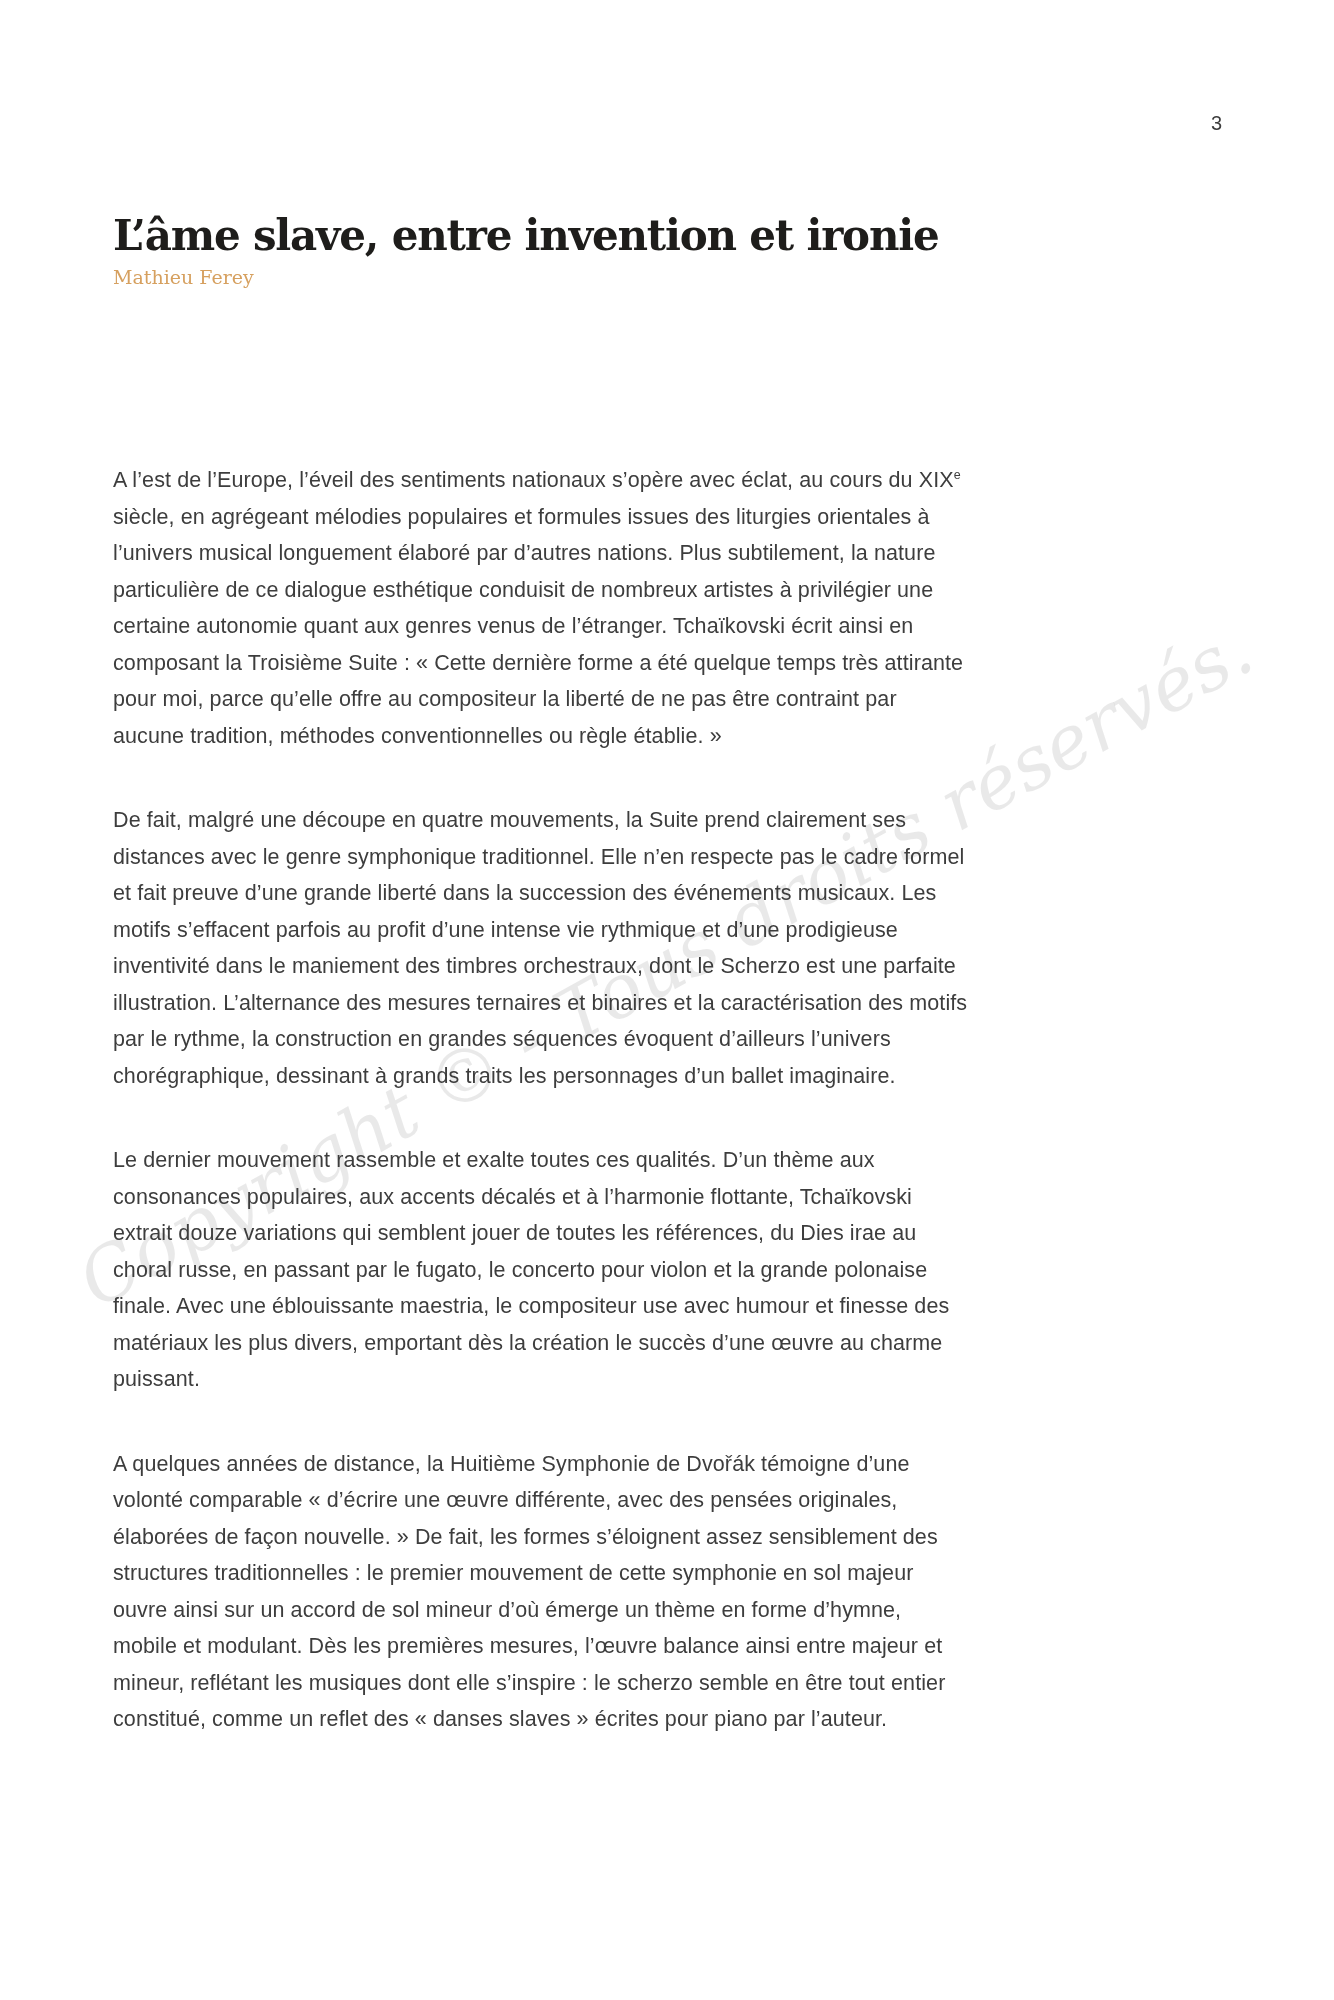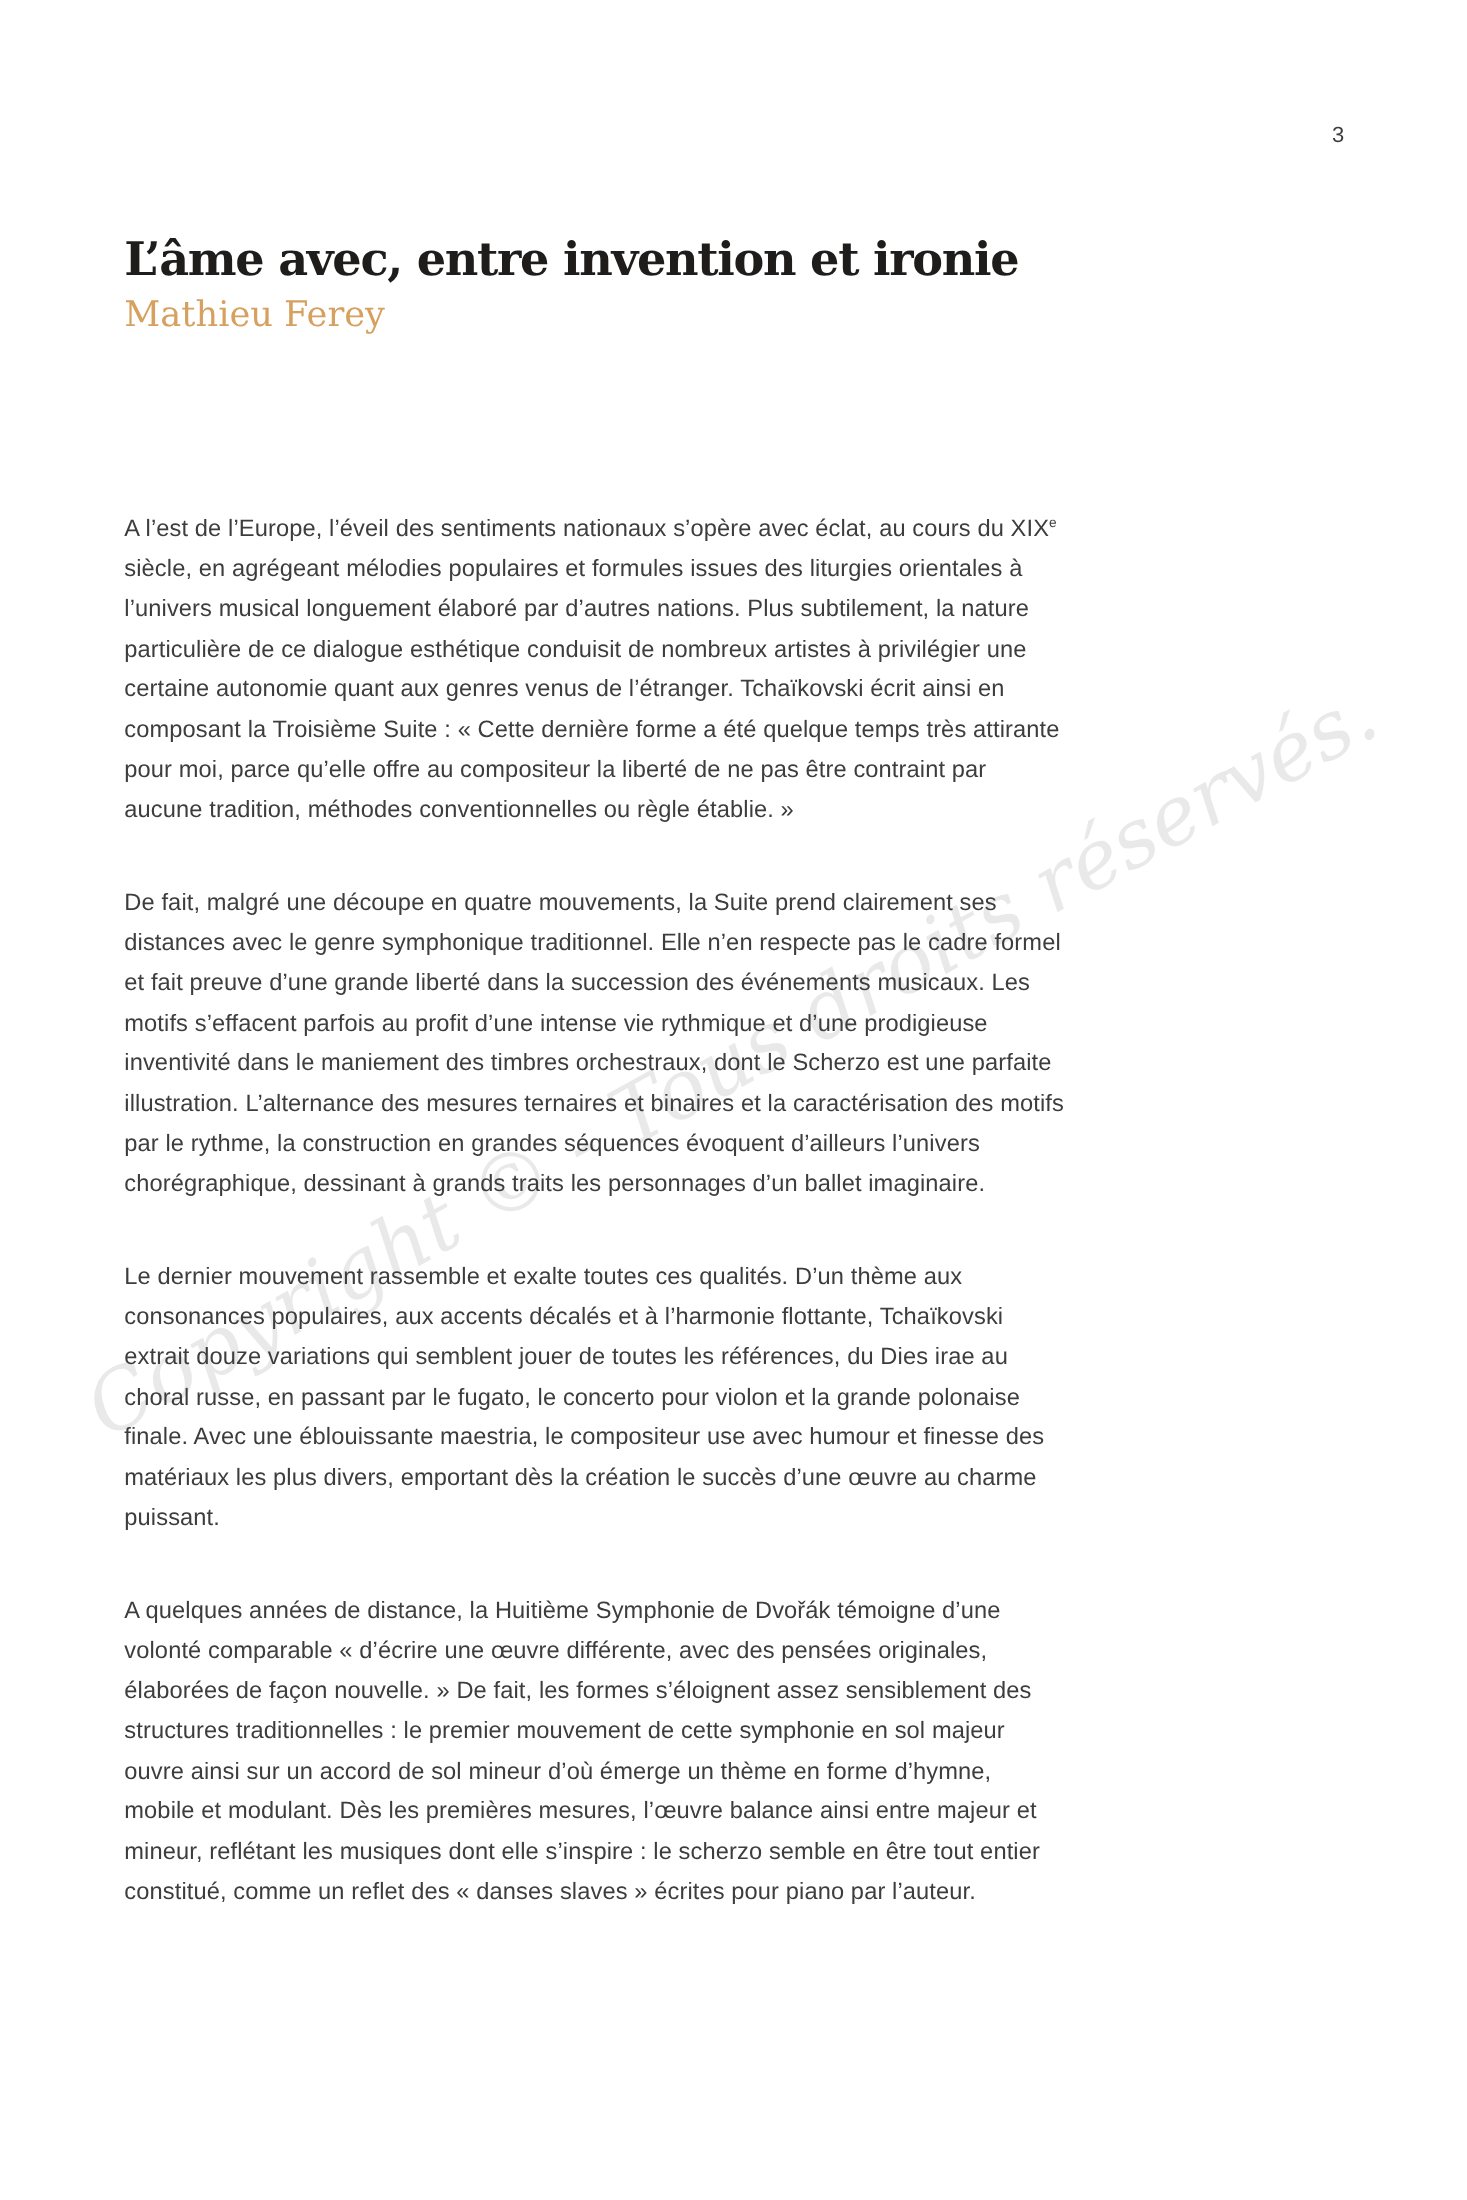--- a/index.html
+++ b/index.html
@@ -44,21 +44,21 @@
     font-weight: 700;
     font-size: 42px;
     line-height: 48px;
     letter-spacing: -1.2px;
     color: var(--title-color, #1e1d1b);
   }
   .author {
     margin-top: 6px;
     font-family: "DejaVu Serif", serif;
     font-weight: 400;
-    font-size: 32px;
+    font-size: 19px;
     color: var(--author-color, #d6a05f);
   }
   .content {
     position: absolute;
     left: 113px;
     top: 462px;
     width: 858px;
     z-index: 1;
   }
   .content p {
@@ -78,21 +78,21 @@
 </head>
 <body>
 
 <div class="page">
 
   <div class="page-number">3</div>
 
   <div class="watermark">Copyright © - Tous droits réservés.</div>
 
   <header class="header">
-    <h1 class="title">L’âme avec, entre invention et ironie</h1>
+    <h1 class="title">L’âme slave, entre invention et ironie</h1>
     <div class="author">Mathieu Ferey</div>
   </header>
 
   <main class="content">
       <p><span>A l’est de l’Europe, l’éveil des sentiments nationaux s’opère avec éclat, au cours du XIX</span><span class="sup">e</span><span> siècle, en agrégeant mélodies populaires et formules issues des liturgies orientales à l’univers musical longuement élaboré par d’autres nations. Plus subtilement, la nature particulière de ce dialogue esthétique conduisit de nombreux artistes à privilégier une certaine autonomie quant aux genres venus de l’étranger. Tchaïkovski écrit ainsi en composant la </span><span class="it">Troisième Suite</span><span> : « Cette dernière forme a été quelque temps très attirante pour moi, parce qu’elle offre au compositeur la liberté de ne pas être contraint par aucune tradition, méthodes conventionnelles ou règle établie. »</span></p>
       <p><span>De fait, malgré une découpe en quatre mouvements, la Suite prend clairement ses distances avec le genre symphonique traditionnel. Elle n’en respecte pas le cadre formel et fait preuve d’une grande liberté dans la succession des événements musicaux. Les motifs s’effacent parfois au profit d’une intense vie rythmique et d’une prodigieuse inventivité dans le maniement des timbres orchestraux, dont le </span><span class="it">Scherzo</span><span> est une parfaite illustration. L’alternance des mesures ternaires et binaires et la caractérisation des motifs par le rythme, la construction en grandes séquences évoquent d’ailleurs l’univers chorégraphique, dessinant à grands traits les personnages d’un ballet imaginaire.</span></p>
       <p><span>Le dernier mouvement rassemble et exalte toutes ces qualités. D’un thème aux consonances populaires, aux accents décalés et à l’harmonie flottante, Tchaïkovski extrait douze variations qui semblent jouer de toutes les références, du </span><span class="it">Dies irae</span><span> au choral russe, en passant par le </span><span class="it">fugato</span><span>, le concerto pour violon et la grande polonaise finale. Avec une éblouissante maestria, le compositeur use avec humour et finesse des matériaux les plus divers, emportant dès la création le succès d’une œuvre au charme puissant.</span></p>
       <p><span>A quelques années de distance, la Huitième Symphonie de Dvořák témoigne d’une volonté comparable « d’écrire une œuvre différente, avec des pensées originales, élaborées de façon nouvelle. » De fait, les formes s’éloignent assez sensiblement des structures traditionnelles : le premier mouvement de cette symphonie en sol majeur ouvre ainsi sur un accord de sol mineur d’où émerge un thème en forme d’hymne, mobile et modulant. Dès les premières mesures, l’œuvre balance ainsi entre majeur et mineur, reflétant les musiques dont elle s’inspire : le scherzo semble en être tout entier constitué, comme un reflet des « danses slaves » écrites pour piano par l’auteur.</span></p>
     </main>
 

